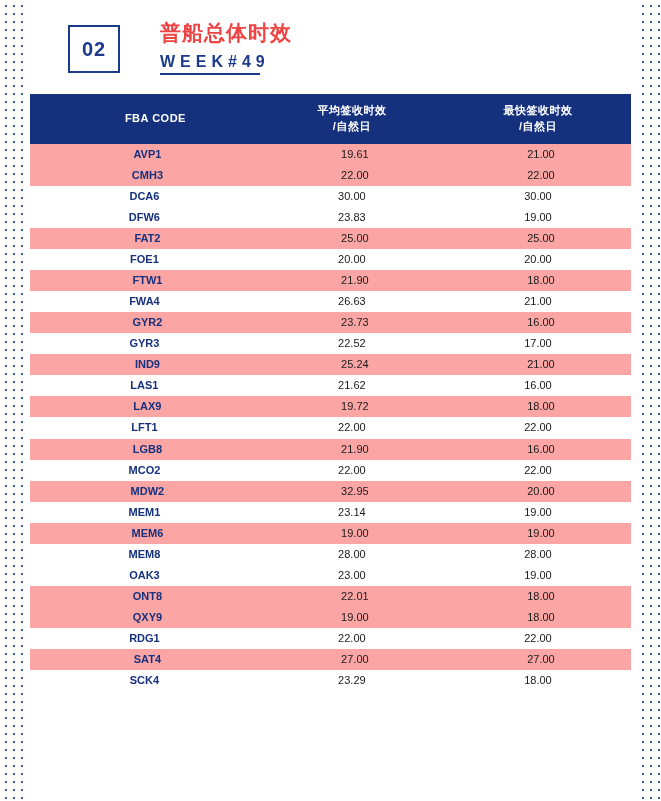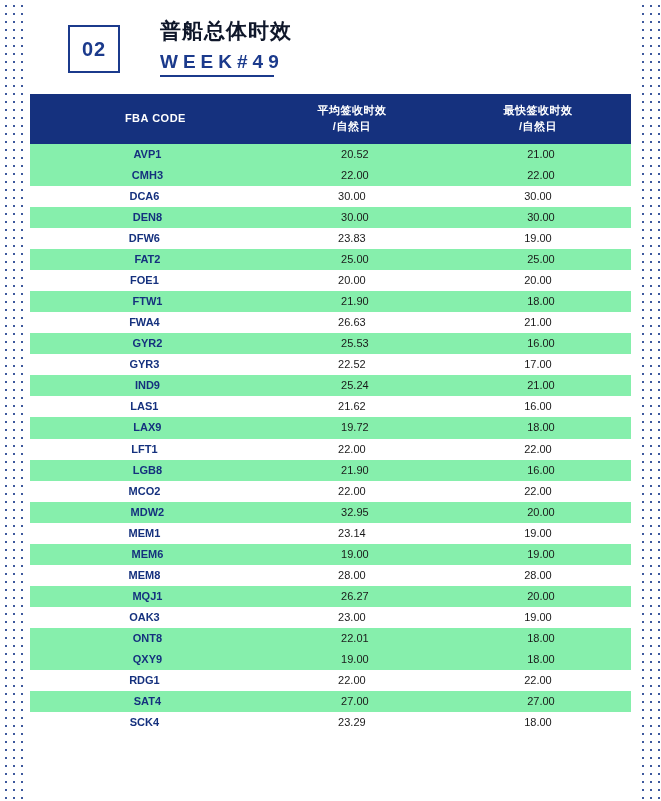--- a/index.html
+++ b/index.html
@@ -60,29 +60,29 @@
     font-size: 20px;
     font-weight: bold;
     letter-spacing: 1px;
     margin-top: 6px;
   }
   .title-block {
     margin-left: 40px;
     margin-top: 2px;
   }
   .title-main {
-    color: #0f172a;
+    color: #ef4444;
     font-size: 21px;
     font-weight: bold;
     letter-spacing: 1px;
     line-height: 1.3;
   }
   .title-sub {
     color: #1b3a8c;
-    font-size: 19px;
+    font-size: 16px;
     font-weight: bold;
     letter-spacing: 5px;
     margin-top: 6px;
     position: relative;
     display: inline-block;
     padding-bottom: 4px;
   }
   .title-sub::after {
     content: "";
     position: absolute;
@@ -122,21 +122,21 @@
   }
   table.data tbody td {
     font-size: 11px;
     color: #15317e;
     text-align: center;
     padding: 2px 4px;
     line-height: 1.55;
     font-weight: bold;
   }
   table.data tbody tr.alt td {
-    background: #86efac;
+    background: #fca5a5;
     padding-left: 10px;
   }
   table.data tbody tr td.val {
     font-weight: normal;
     color: #1a1a1a;
   }
   .table-wrap {
     margin-top: 2px;
   }
   .hdr-line2 { display:block; }
@@ -171,38 +171,33 @@
             </th>
             <th class="col-right">
               <span>最快签收时效</span>
               <span class="hdr-line2">/自然日</span>
             </th>
           </tr>
         </thead>
         <tbody id="tbody">
             <tr class="alt">
               <td>AVP1</td>
-              <td class="val">20.52</td>
+              <td class="val">19.61</td>
               <td class="val">21.00</td>
             </tr>
             <tr class="alt">
               <td>CMH3</td>
               <td class="val">22.00</td>
               <td class="val">22.00</td>
             </tr>
             <tr>
               <td>DCA6</td>
               <td class="val">30.00</td>
               <td class="val">30.00</td>
             </tr>
-            <tr class="alt">
-              <td>DEN8</td>
-              <td class="val">30.00</td>
-              <td class="val">30.00</td>
-            </tr>
             <tr>
               <td>DFW6</td>
               <td class="val">23.83</td>
               <td class="val">19.00</td>
             </tr>
             <tr class="alt">
               <td>FAT2</td>
               <td class="val">25.00</td>
               <td class="val">25.00</td>
             </tr>
@@ -216,21 +211,21 @@
               <td class="val">21.90</td>
               <td class="val">18.00</td>
             </tr>
             <tr>
               <td>FWA4</td>
               <td class="val">26.63</td>
               <td class="val">21.00</td>
             </tr>
             <tr class="alt">
               <td>GYR2</td>
-              <td class="val">25.53</td>
+              <td class="val">23.73</td>
               <td class="val">16.00</td>
             </tr>
             <tr>
               <td>GYR3</td>
               <td class="val">22.52</td>
               <td class="val">17.00</td>
             </tr>
             <tr class="alt">
               <td>IND9</td>
               <td class="val">25.24</td>
@@ -274,25 +269,20 @@
             <tr class="alt">
               <td>MEM6</td>
               <td class="val">19.00</td>
               <td class="val">19.00</td>
             </tr>
             <tr>
               <td>MEM8</td>
               <td class="val">28.00</td>
               <td class="val">28.00</td>
             </tr>
-            <tr class="alt">
-              <td>MQJ1</td>
-              <td class="val">26.27</td>
-              <td class="val">20.00</td>
-            </tr>
             <tr>
               <td>OAK3</td>
               <td class="val">23.00</td>
               <td class="val">19.00</td>
             </tr>
             <tr class="alt">
               <td>ONT8</td>
               <td class="val">22.01</td>
               <td class="val">18.00</td>
             </tr>

